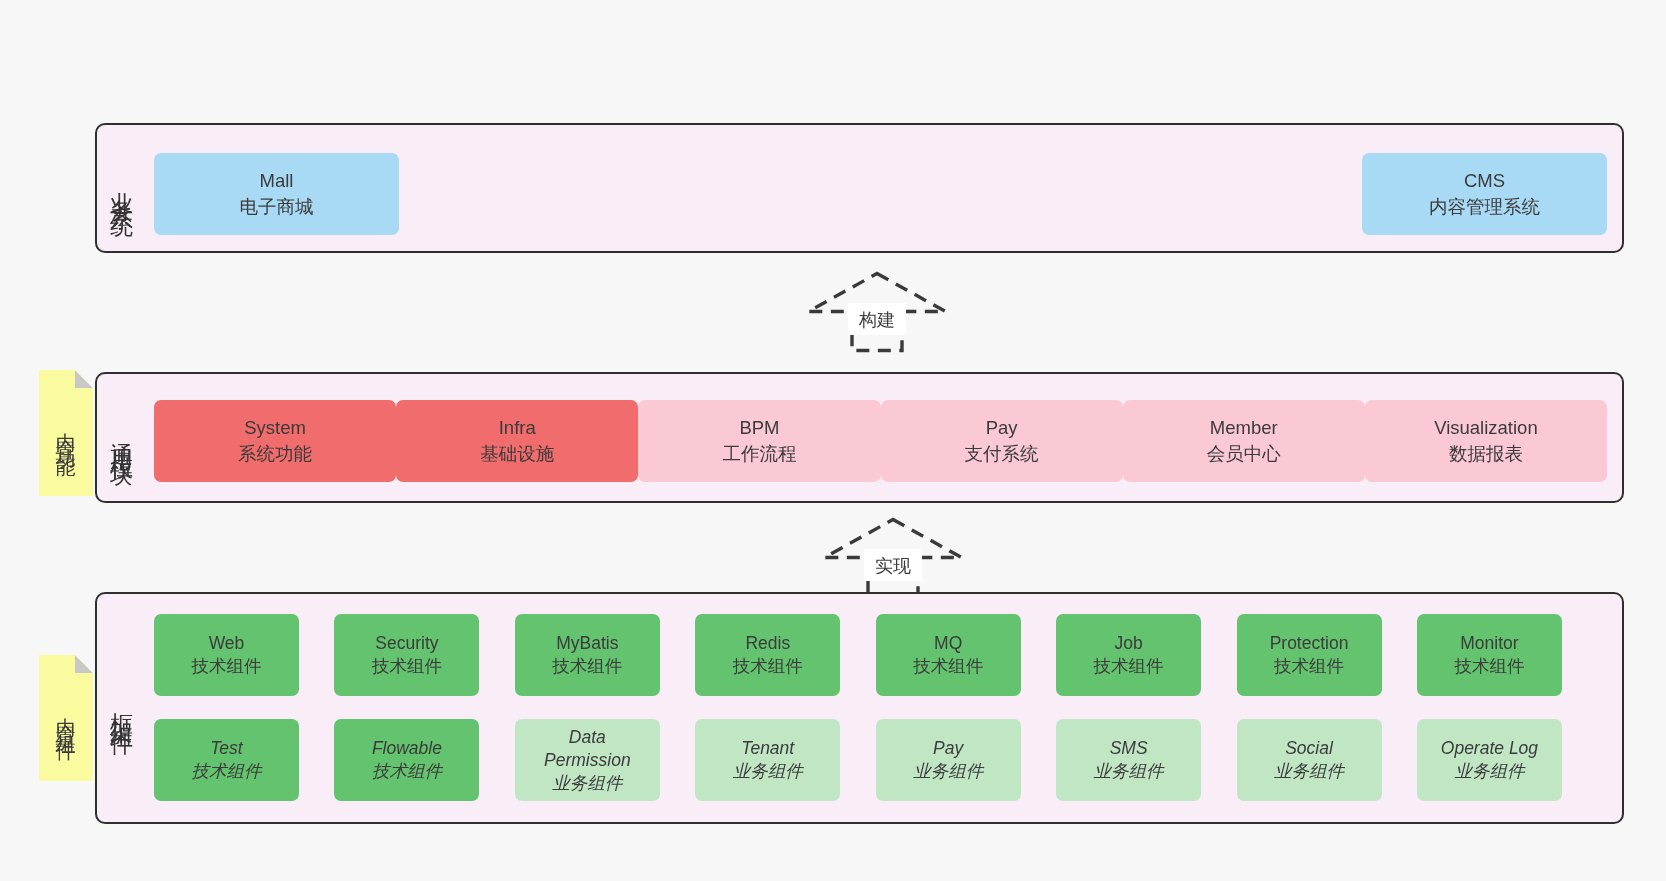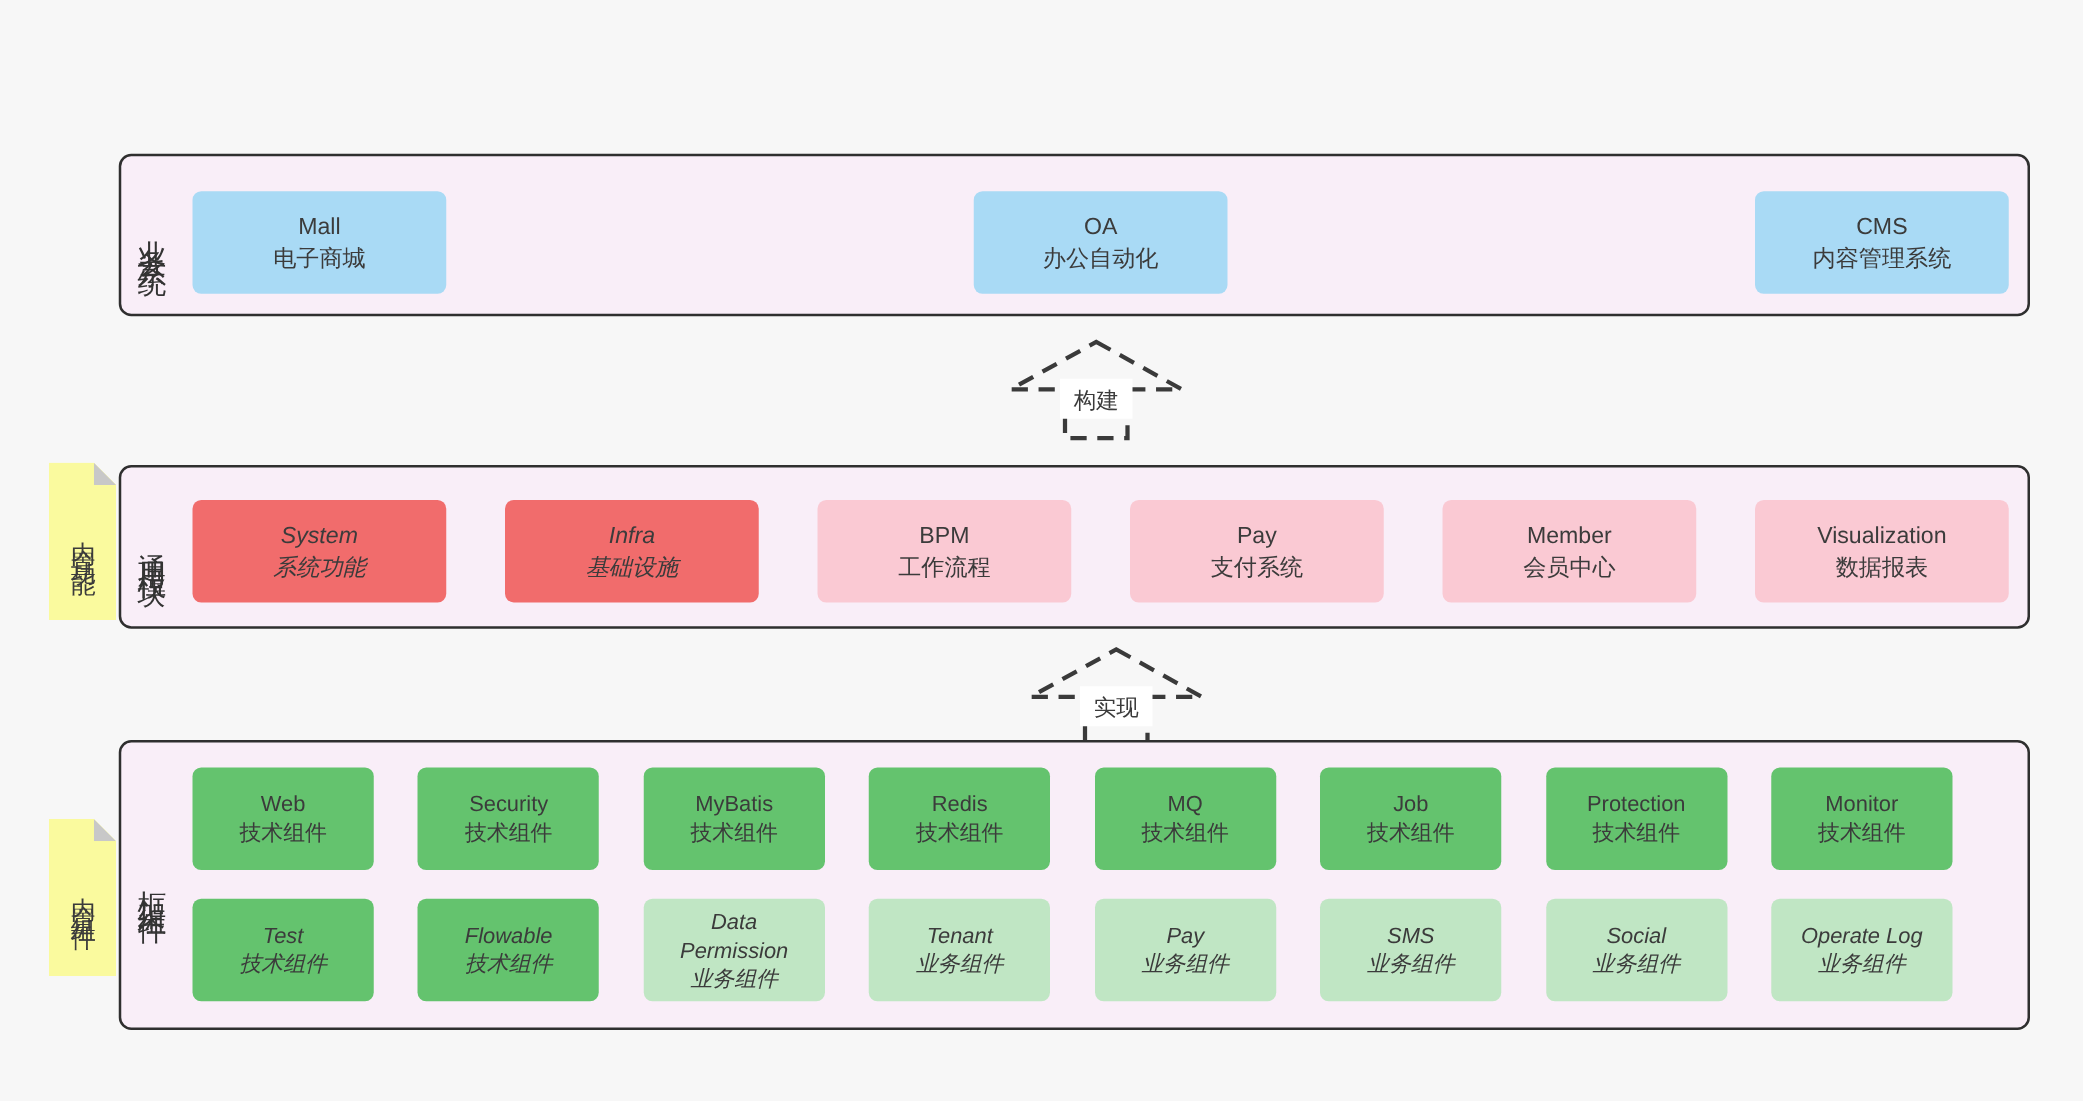--- a/index.html
+++ b/index.html
@@ -39,24 +39,24 @@
   .panel-business .row-wide{top:28px;}
   .row-narrow{padding-right:60px;}
   .row-narrow.r1{top:20px;}
   .row-narrow.r2{top:125px;font-style:italic;}
 
   .box{
     height:82px;border-radius:7px;
     display:flex;flex-direction:column;align-items:center;justify-content:center;
     text-align:center;color:var(--text);
   }
-  .box-wide{width:203px;font-size:18.5px;line-height:26px;}
+  .box-wide{width:245px;font-size:18.5px;line-height:26px;}
   .box-narrow{width:145px;font-size:17.5px;line-height:23px;padding:0 10px;box-sizing:border-box;}
   .c-blue{background:var(--box-blue);}
-  .c-red{background:var(--box-red);font-style:italic;}
+  .c-red{background:var(--box-red);}
   .c-pink{background:var(--box-pink);}
   .c-green{background:var(--box-green);}
   .c-green_light{background:var(--box-green-light);}
 
   .note{
     position:absolute;left:39px;width:54px;height:126px;
     background:var(--note-yellow);
     clip-path:polygon(0 0,calc(100% - 18px) 0,100% 18px,100% 100%,0 100%);
   }
   .note-modules{top:370px;}
@@ -83,24 +83,20 @@
 <body>
 
 <div class="canvas">
 
   <section class="panel panel-business">
     <div class="layer-label">业务系统</div>
     <div class="row row-wide">
         <div class="box box-wide c-blue">
           <div>Mall</div>
           <div>电子商城</div>
-        </div>
-        <div class="box box-wide c-blue">
-          <div>OA</div>
-          <div>办公自动化</div>
         </div>
         <div class="box box-wide c-blue">
           <div>CMS</div>
           <div>内容管理系统</div>
         </div>
       </div>
   </section>
 
   <svg class="arrow-svg arrow-build" width="144" height="84" viewBox="0 0 144 84">
     <polygon class="arrow-shape" points="72,3.5 140.5,41.5 97,41.5 97,80.5 47,80.5 47,41.5 3.5,41.5"></polygon>

